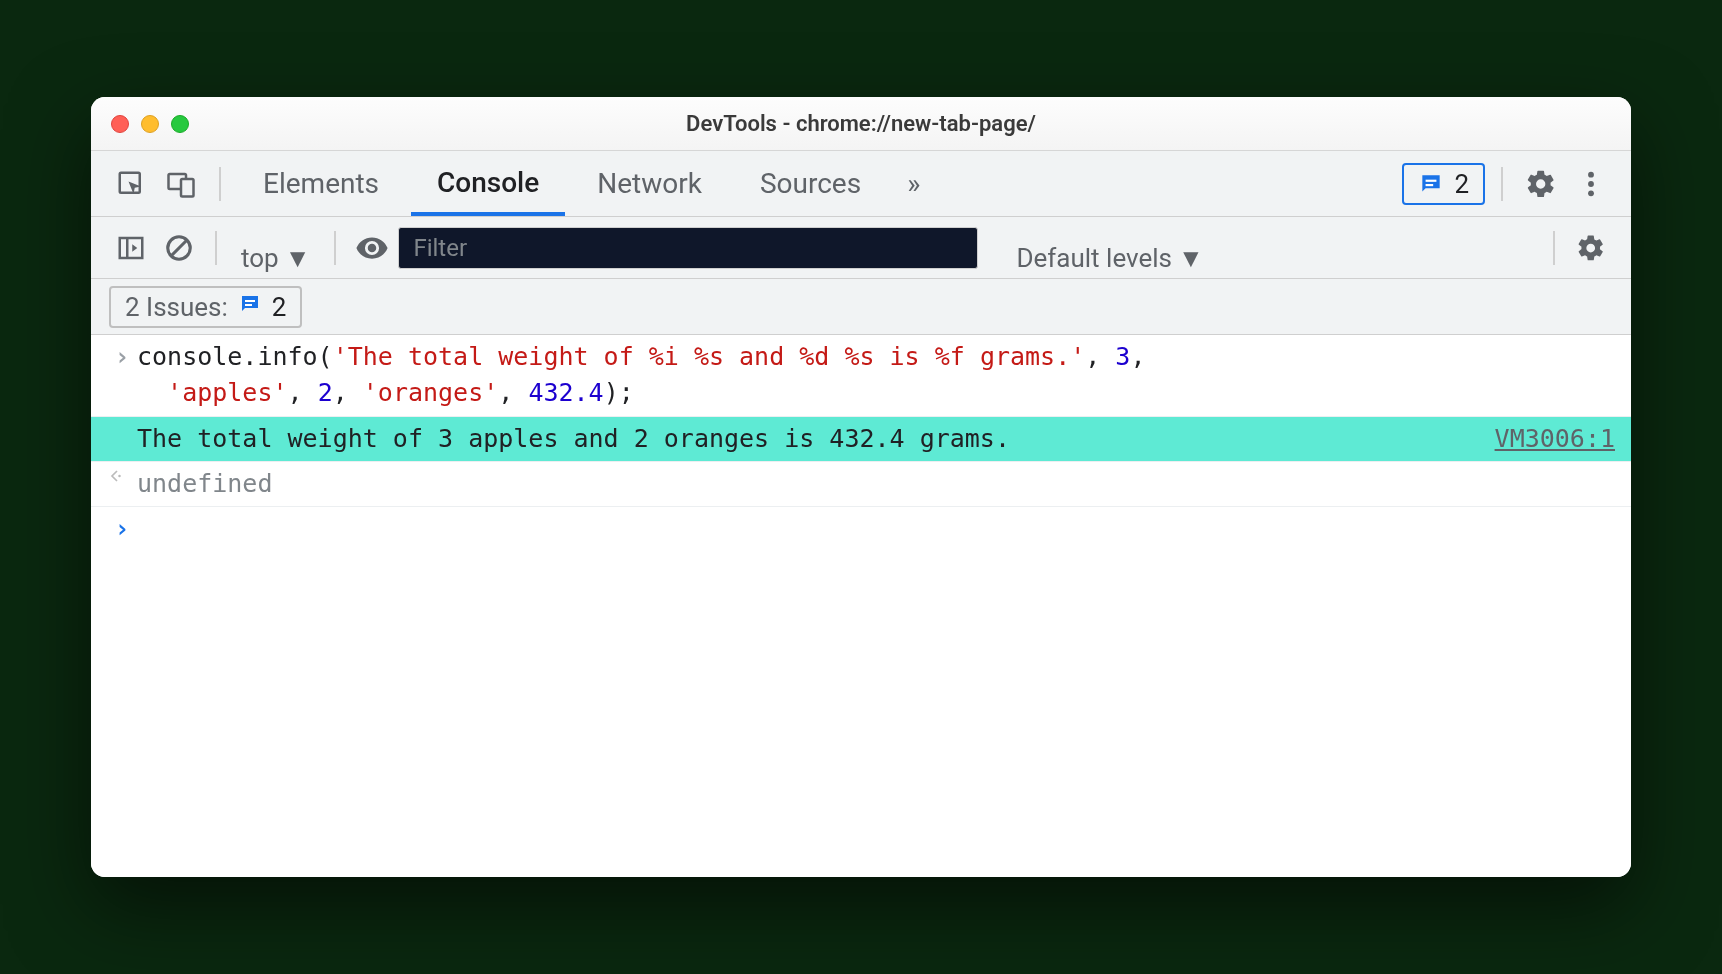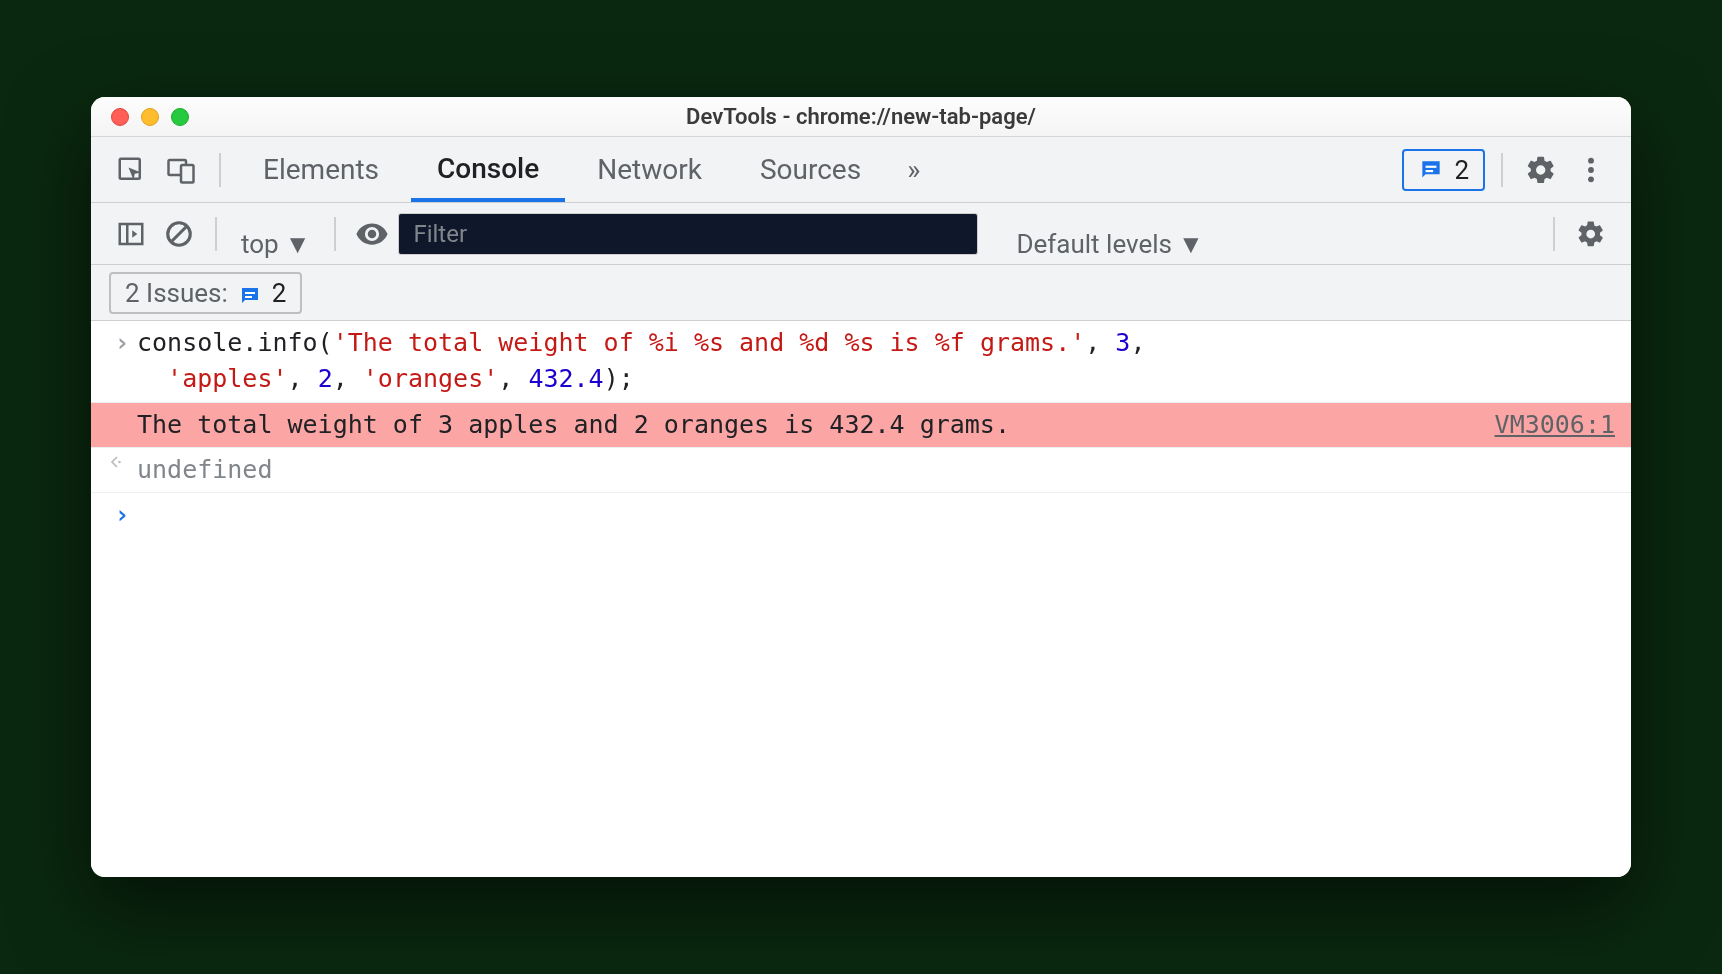--- a/index.html
+++ b/index.html
@@ -18,21 +18,21 @@
     background: #fff;
     border-radius: 14px;
     box-shadow: 0 30px 80px rgba(0,0,0,0.55);
     overflow: hidden;
     display: flex;
     flex-direction: column;
   }
 
   
   .titlebar {
-    height: 40px;
+    height: 54px;
     background: linear-gradient(#fdfdfd,#f4f4f4);
     border-bottom: 1px solid #d6d6d6;
     display: flex;
     align-items: center;
     padding: 0 20px;
     position: relative;
   }
   .traffic { display: flex; gap: 12px; }
   .dot { width: 18px; height: 18px; border-radius: 50%; }
   .dot.red { background:#ff5f56; border:1px solid #e0443e; }
@@ -92,36 +92,36 @@
   }
 
   
   .issuesrow {
     height: 56px; background: #f1f3f4; border-bottom: 1px solid #cfcfcf;
     display: flex; align-items: center; padding: 0 18px;
   }
   .issuesbox {
     border: 2px solid #bfbfbf; border-radius: 4px;
     padding: 4px 14px; font-size: 26px; color: #5f6368;
-    display: flex; align-items: flex-end; gap: 10px;
+    display: flex; align-items: flex-start; gap: 10px;
   }
 
   
   .console {
     flex: 1; font-family: Menlo, Consolas, monospace; font-size: 25px;
     line-height: 1.45; background: #fff;
   }
   .row { display: flex; padding: 4px 16px; border-bottom: 1px solid #eceff1; }
   .gutter { width: 30px; flex-shrink: 0; color: #9aa0a6; font-weight: bold; text-align:center;}
   .code { flex: 1; white-space: pre-wrap; word-break: break-word; }
   .tok-str { color: #c41a16; }
   .tok-num { color: #1c00cf; }
   .tok-obj { color: #202124; text-align: right; }
   .output-row .gutter { visibility: hidden; }
-  .output-row { background: #fca5a5; justify-content: flex-end; }
+  .output-row { background: #5eead4; justify-content: flex-end; }
   .output-text { flex: 1; color: #202124; }
   .source-link { color: #5f6368; text-decoration: underline; margin-left: auto; padding-left: 20px;}
   .return-row .gutter { color: #bbb; }
   .return-row .gutter svg { color:#bbb;}
   .undefined { color: #80868b; }
   .prompt-row .gutter { color: #1a73e8; font-weight: bold; }
 
   svg { display: block; }
 </style>
 </head>

